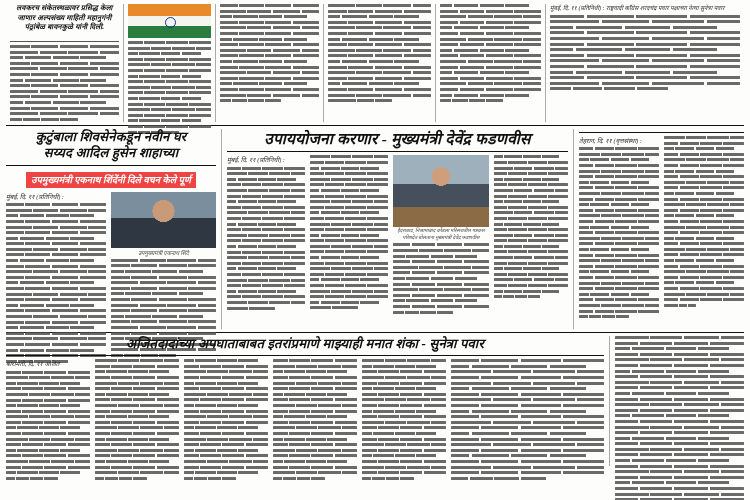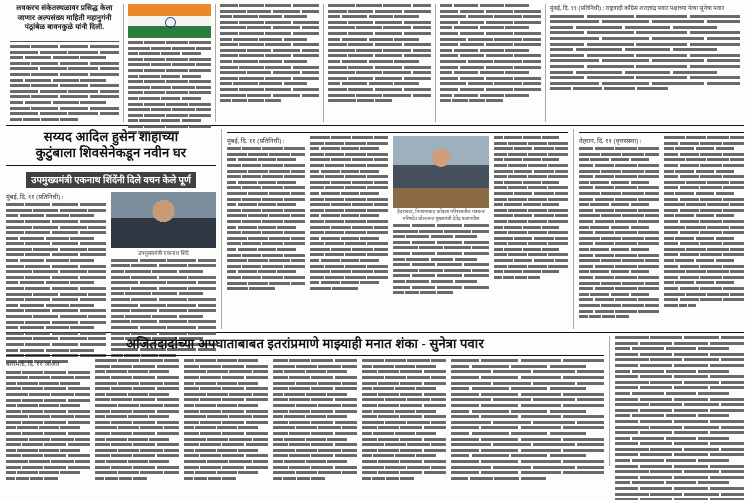--- a/index.html
+++ b/index.html
@@ -11,21 +11,21 @@
     overflow: hidden;
   }
   .page {
     position: relative;
     width: 750px; height: 500px;
     background: #fdfdfb;
     padding: 4px 6px;
   }
 
   
-  .col { position: relative; }
+  .col { position: relative; font-style: italic; }
   .body-lines { display: block; }
   .ln {
     display: block;
     height: 3px;
     background: linear-gradient(to right,
         #4a4a4a 0 18%, transparent 18% 19.5%,
         #4a4a4a 19.5% 44%, transparent 44% 45.5%,
         #4a4a4a 45.5% 72%, transparent 72% 73.5%,
         #4a4a4a 73.5% 100%);
     margin-bottom: 2.6px;
@@ -57,21 +57,21 @@
     color: #111;
     line-height: 1.25;
     letter-spacing: .2px;
   }
   .hl-xl { font-size: 15.5px; }
   .hl-lg { font-size: 13px; }
   .hl-md { font-size: 11.5px; }
   .hl-sm { font-size: 10px; }
 
   .subhl {
-    background: #404040;
+    background: #ef4444;
     color: #fff;
     font-weight: bold;
     font-size: 9.5px;
     padding: 2px 5px;
     display: inline-block;
     line-height: 1.3;
   }
 
   .lead {
     font-size: 6.4px;
@@ -274,22 +274,22 @@
       </div>
     </div>
   </div>
 
   <div class="sep-h"></div>
 
   <div class="mid-band">
 
     <div class="col vrule" style="width:216px;padding-right:5px">
       <div class="headline-rule" style="text-align:center">
+        <div class="hl hl-lg">कुटुंबाला शिवसेनेकडून नवीन घर</div>
         <div class="hl hl-lg">सय्यद आदिल हुसेन शाहाच्या</div>
-        <div class="hl hl-lg">कुटुंबाला शिवसेनेकडून नवीन घर</div>
       </div>
       <div style="text-align:center;margin-bottom:4px">
         <span class="subhl">उपमुख्यमंत्री एकनाथ शिंदेंनी दिले वचन केले पूर्ण</span>
       </div>
 
       <div style="display:flex;gap:5px">
         <div style="width:100px">
           <div class="lead" style="margin-bottom:2px">मुंबई, दि. ११ (प्रतिनिधी) :</div>
           <div class="body-lines">
             <span class="ln"></span>
@@ -345,20 +345,21 @@
             <span class="ln"></span>
               <span class="ln v2"></span>
               <span class="ln short"></span>
           </div>
         </div>
       </div>
     </div>
 
     <div class="col vrule" style="width:352px;padding:0 5px">
       <div class="headline-rule" style="text-align:center">
+        <div class="hl hl-xl">उपाययोजना करणार - मुख्यमंत्री देवेंद्र फडणवीस</div>
       </div>
 
       <div style="display:flex;gap:5px">
         <div style="width:78px">
           <div class="lead" style="margin-bottom:2px">मुंबई, दि. ११ (प्रतिनिधी) :</div>
           <div class="body-lines">
             <span class="ln"></span>
               <span class="ln v2"></span>
               <span class="ln v3"></span>
             <span class="ln"></span>

